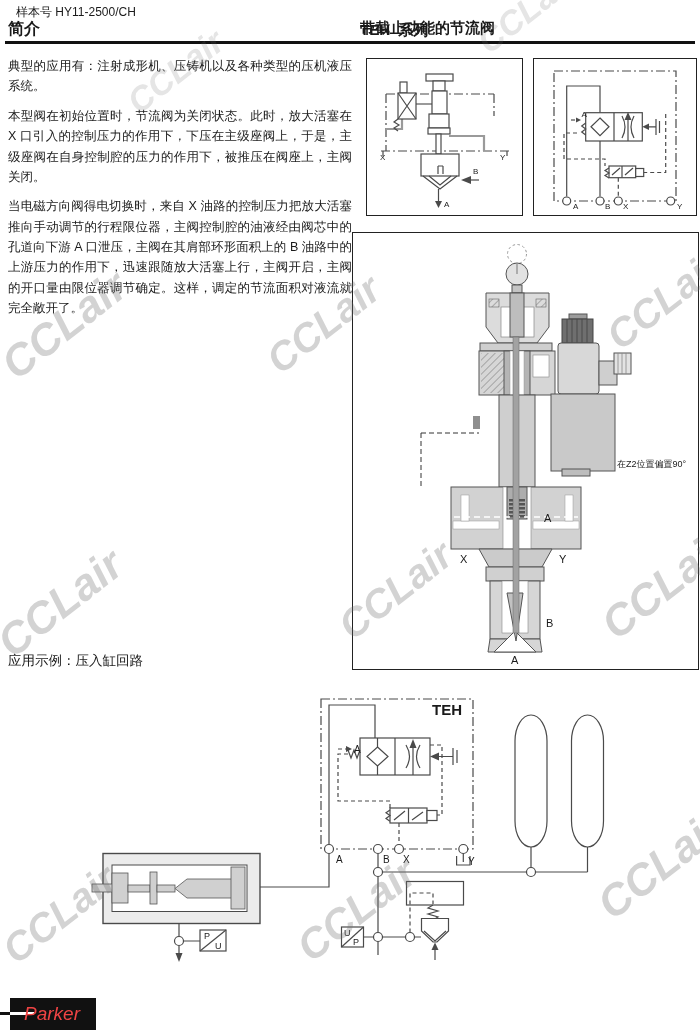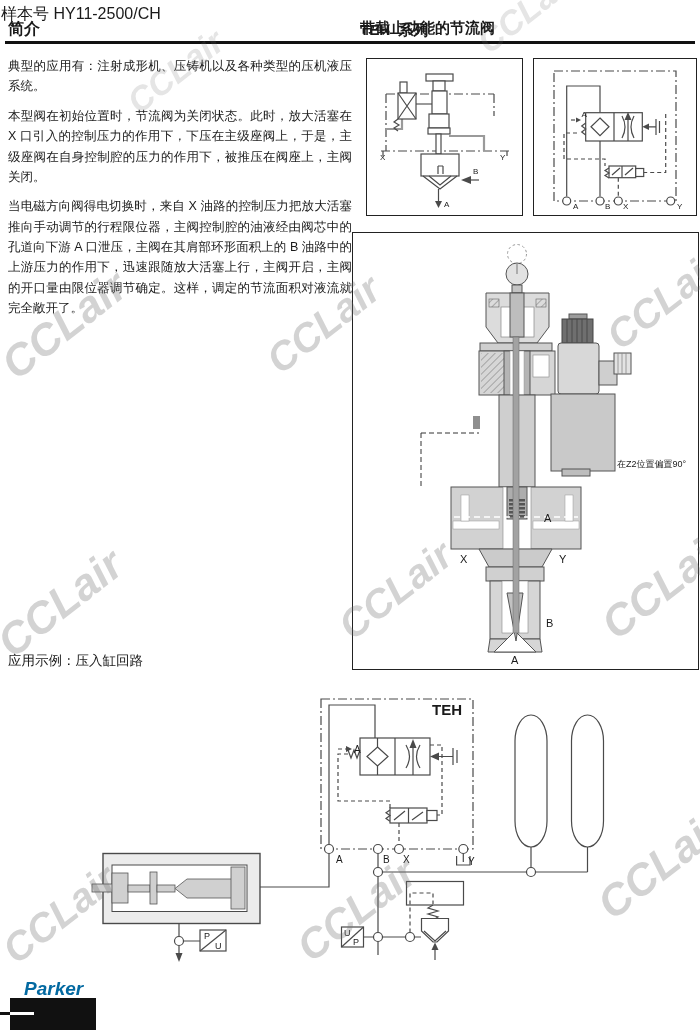--- a/index.html
+++ b/index.html
@@ -1,19 +1,19 @@
 <!DOCTYPE html>
 <html><head>
 <meta charset="utf-8">
 <style>
   html,body{margin:0;padding:0;background:#fff;}
   #page{position:relative;width:700px;height:1033px;background:#fff;overflow:hidden;
         font-family:"Liberation Sans","DejaVu Sans",sans-serif;color:#1a1a1a;}
   .abs{position:absolute;}
-  .hdr-cat{left:1px;top:4px;font-size:16px;}
+  .hdr-cat{left:16px;top:4px;font-size:12px;}
   .hdr-sec{left:8px;top:19px;font-size:16px;font-weight:bold;}
   .hdr-title{left:360px;top:19px;font-size:15px;font-weight:bold;}
   .hdr-series{left:360px;top:21px;font-size:15px;font-weight:bold;white-space:pre;}
   .rule{left:5px;width:690px;top:41px;height:3px;background:#111;}
   .intro{left:8px;top:56px;width:344px;font-size:12.5px;line-height:1.63;text-align:justify;}
   .intro p{margin:0 0 9px 0;}
   .dbox{border:1.5px solid #222;background:#fff;}
   .box1{left:366px;top:58px;width:155px;height:156px;}
   .box2{left:533px;top:58px;width:162px;height:156px;}
   .bigbox{left:352px;top:232px;width:345px;height:436px;}
@@ -25,21 +25,21 @@
   .t15b{font-size:15px;font-weight:bold;}
   .ln{stroke:#4a4a4a;stroke-width:1.2;fill:none;}
   .lnw{stroke:#4a4a4a;stroke-width:1.2;fill:#fff;}
   .dd{stroke-dasharray:9 3 2 3;}
   .dash{stroke-dasharray:4 3;}
   .gray{stroke:#9a9a9a;stroke-width:2.2;fill:none;}
   .blk{fill:#4a4a4a;stroke:none;}
   .wm{color:rgba(110,110,110,0.30);font-style:italic;font-weight:bold;
       transform:rotate(-38deg);transform-origin:center;pointer-events:none;z-index:5;}
   .logo{left:10px;top:998px;width:86px;height:32px;background:#111;}
-  .logo-txt{left:24px;top:978px;font-size:19px;font-weight:bold;font-style:italic;color:#0369a1;z-index:3;}
+  .logo-txt{left:24px;top:1003px;font-size:19px;font-weight:normal;font-style:italic;color:#ef4444;z-index:3;}
   .logo-wline{left:10px;top:1012px;width:24px;height:3px;background:#fff;z-index:2;}
   .logo-bline{left:0;top:1012px;width:11px;height:3px;background:#111;}
 </style>
 </head>
 <body>
 
 <div id="page">
 
   <span class="abs wm" style="left:120px;top:52px;font-size:34px;opacity:.6">CCLair</span>
   <span class="abs wm" style="left:470px;top:-8px;font-size:34px;opacity:.6">CCLair</span>

